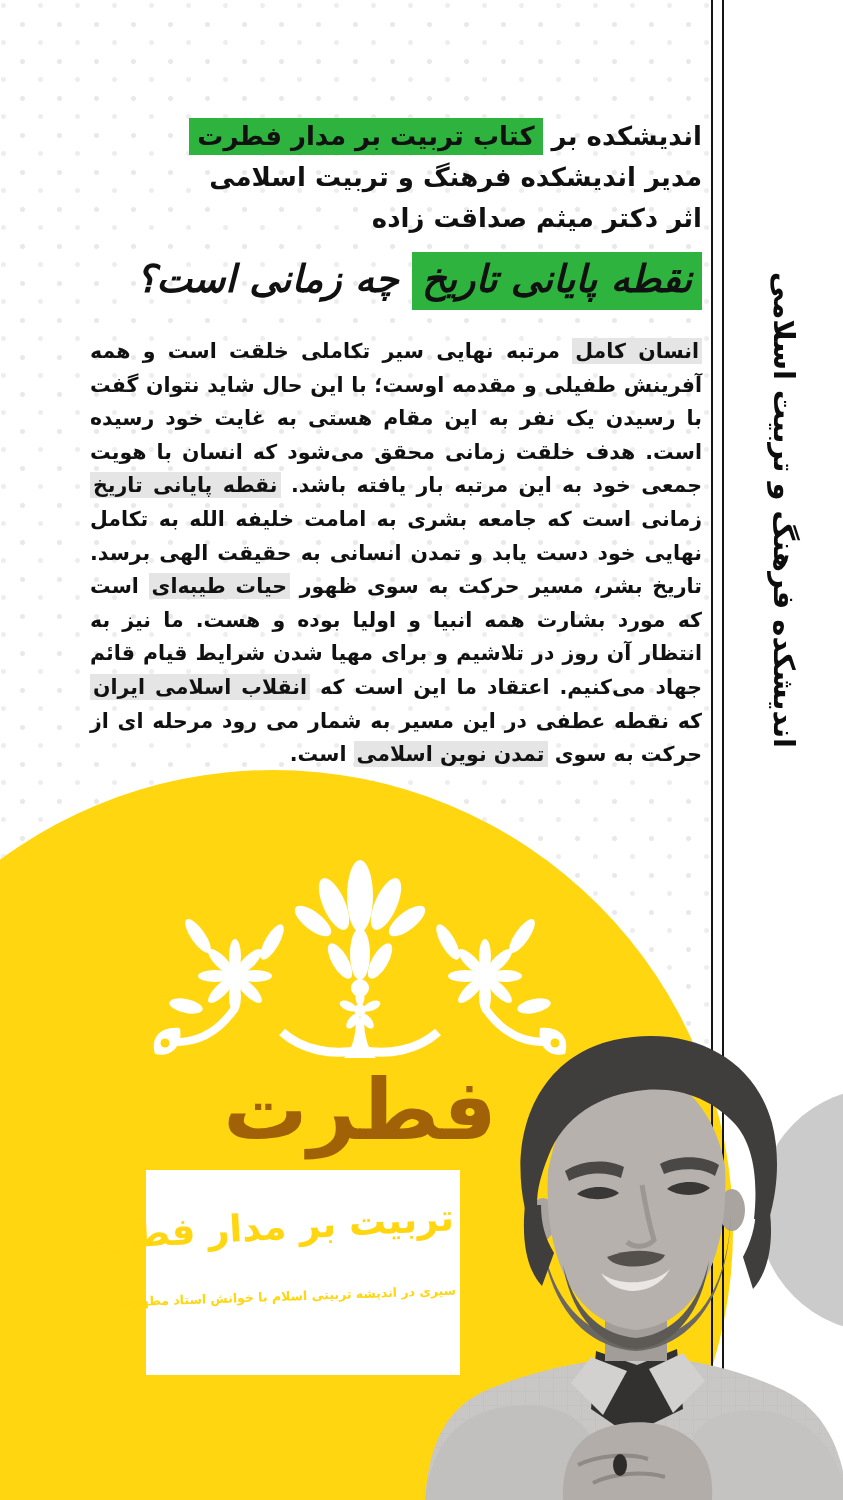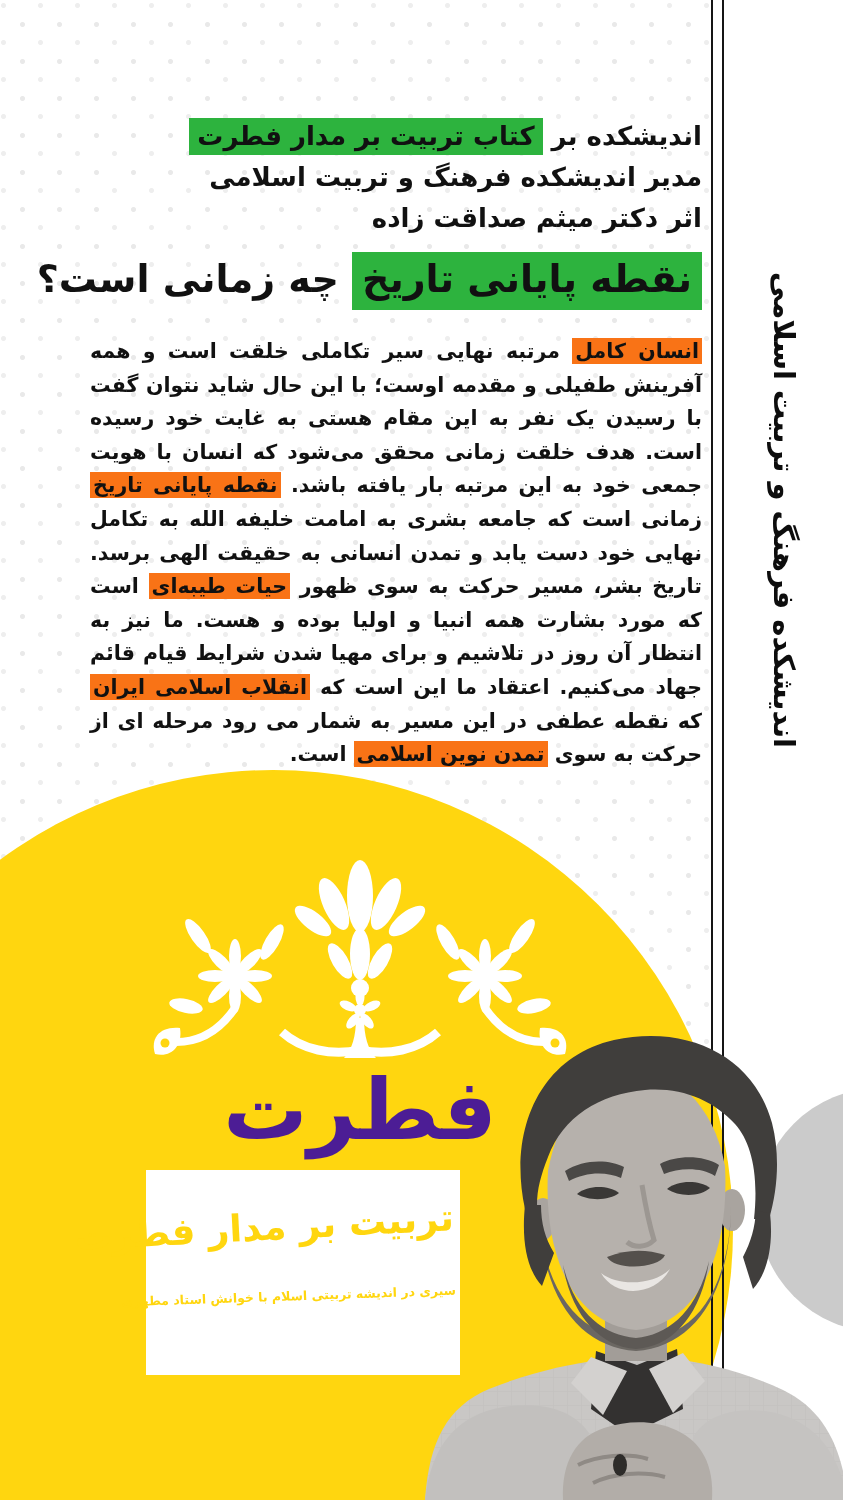--- a/index.html
+++ b/index.html
@@ -25,39 +25,39 @@
   
   .yellow-circle{position:absolute;left:-187px;top:770px;width:920px;height:920px;
     border-radius:50%;background:#ffd60f;}
 
   
   .gray-circle{position:absolute;left:758px;top:1088px;width:244px;height:244px;
     border-radius:50%;background:#cbcbcb;}
 
   .ornament{position:absolute;left:140px;top:858px;width:440px;height:200px;}
   .kufic{position:absolute;left:140px;top:1052px;width:440px;height:116px;
-    color:#4c1d95;font-weight:bold;font-size:84px;line-height:116px;text-align:center;
+    color:#a16207;font-weight:bold;font-size:84px;line-height:116px;text-align:center;
     direction:rtl;letter-spacing:6px;}
 
   .white-box{position:absolute;left:146px;top:1170px;width:314px;height:205px;background:#ffffff;}
   .book-title{direction:rtl;text-align:center;color:#ffd60f;font-weight:bold;
     font-size:37px;line-height:44px;margin:34px 6px 0;transform:rotate(-3deg);white-space:nowrap;}
   .book-subtitle{direction:rtl;text-align:center;color:#ffd60f;font-weight:bold;
     font-size:12.5px;margin:40px 4px 0;transform:rotate(-2deg);white-space:nowrap;}
 
   
   .content{position:absolute;top:116px;right:141px;width:612px;direction:rtl;}
   .header-line{font-size:26px;font-weight:bold;line-height:41px;text-align:right;}
   .hl-green{background:#2db33e;padding:3px 8px 4px;}
   .main-title{font-size:38px;font-weight:bold;line-height:60px;margin-top:10px;
-    text-align:center;white-space:nowrap;}
+    text-align:right;white-space:nowrap;font-style:italic;}
   .main-title .hl-green{padding:5px 10px 9px;}
   .body-text{margin-top:26px;font-size:20.5px;line-height:33.6px;font-weight:bold;
     text-align:justify;}
-  .hl-yellow{background:#f97316;padding:1px 3px;}
+  .hl-yellow{background:#e5e5e5;padding:1px 3px;}
 
   .portrait{position:absolute;left:413px;top:1013px;width:430px;height:487px;}
 </style>
 </head>
 <body>
 
 <div class="canvas">
 
   <div class="dots"></div>
 

